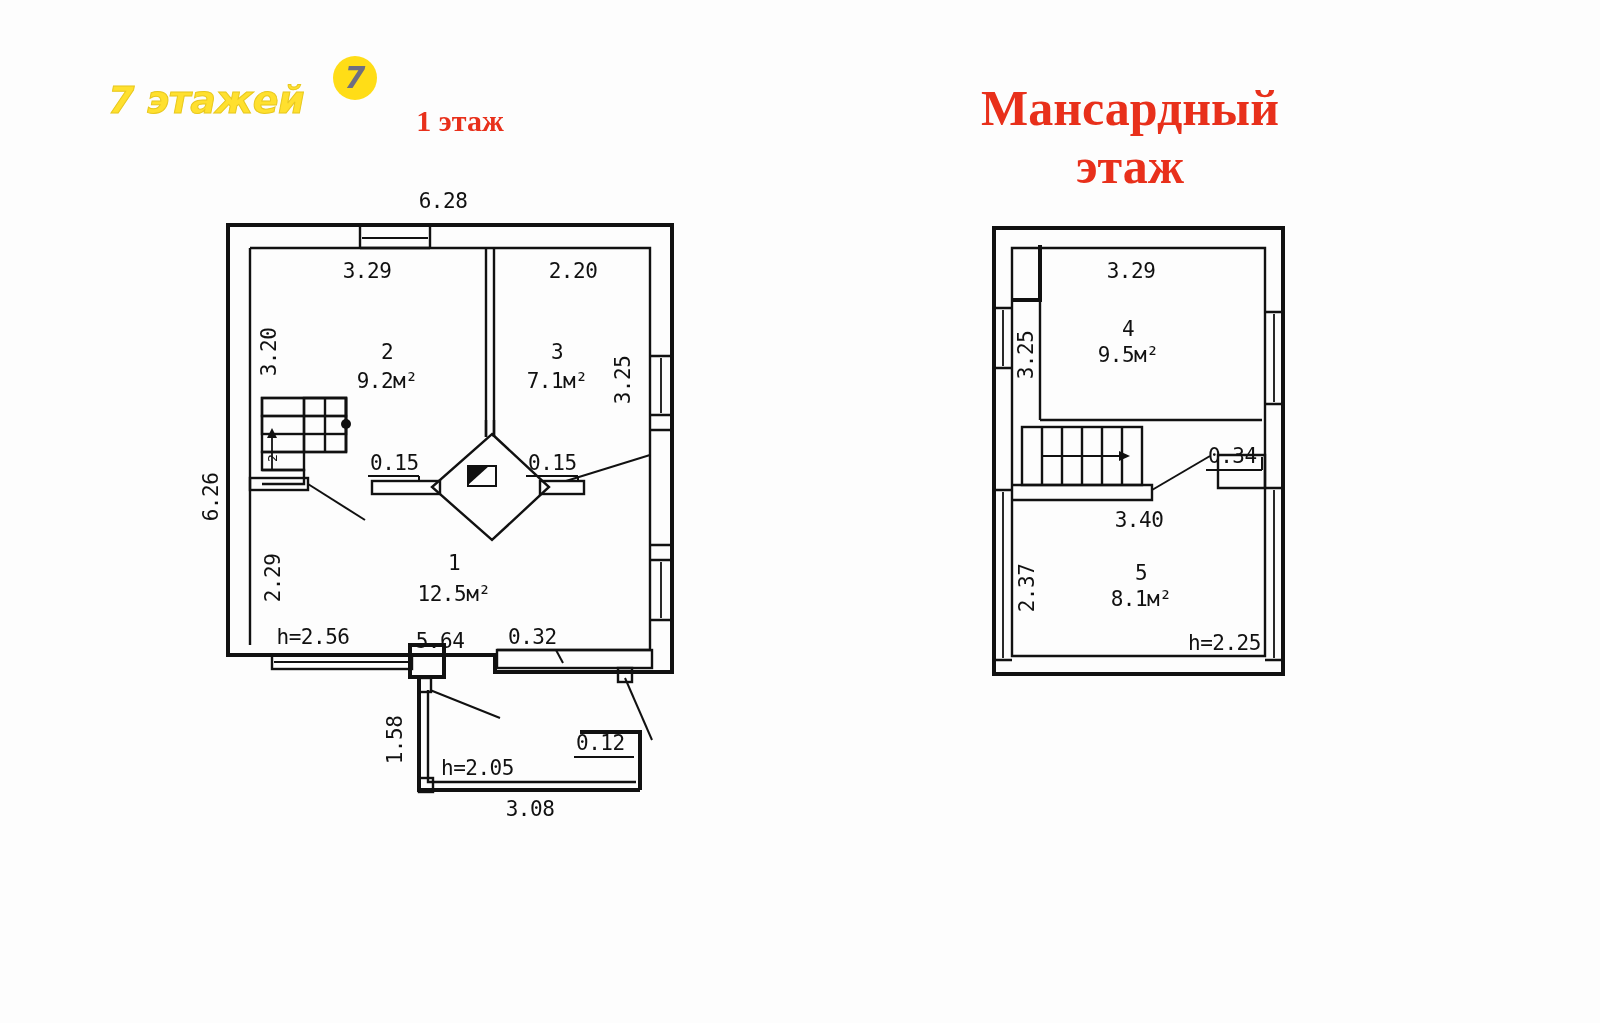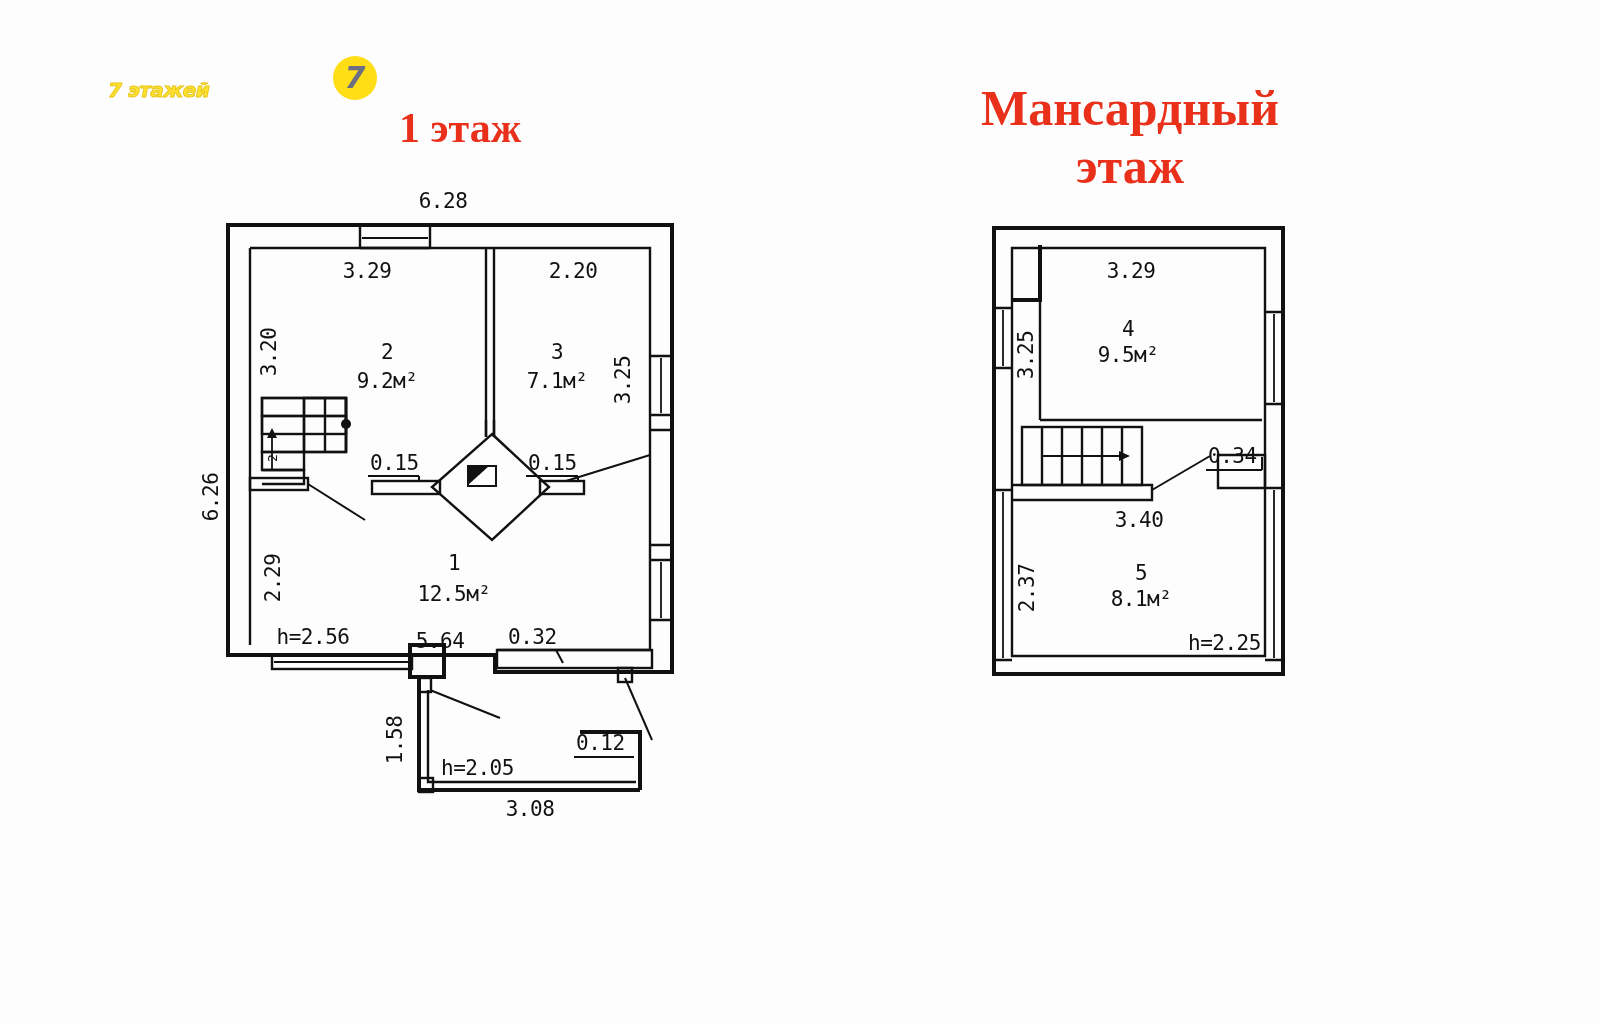--- a/index.html
+++ b/index.html
@@ -20,21 +20,21 @@
     width: 1600px;
     height: 1023px;
     background: #fdfdfd;
   }
   .wm {
     position: absolute;
     left: 108px;
     top: 78px;
     font-family: "DejaVu Sans", sans-serif;
     font-weight: bold;
-    font-size: 20px;
+    font-size: 38px;
     font-style: italic;
     color: #ffe02e;
     -webkit-text-stroke: 1px #e8c81e;
     letter-spacing: -0.5px;
     white-space: nowrap;
   }
   .wm-badge {
     position: absolute;
     left: 333px;
     top: 56px;
@@ -58,21 +58,21 @@
     font-family: "Liberation Serif", serif;
     font-weight: bold;
     text-align: center;
     white-space: pre-line;
     line-height: 1.15;
   }
   #title-floor1 {
     left: 300px;
     top: 104px;
     width: 320px;
-    font-size: 42px;
+    font-size: 30px;
   }
   #title-mansard {
     left: 900px;
     top: 80px;
     width: 460px;
     font-size: 50px;
   }
   svg { position: absolute; left: 0; top: 0; }
   .lbl {
     font-family: "DejaVu Sans Mono", monospace;

